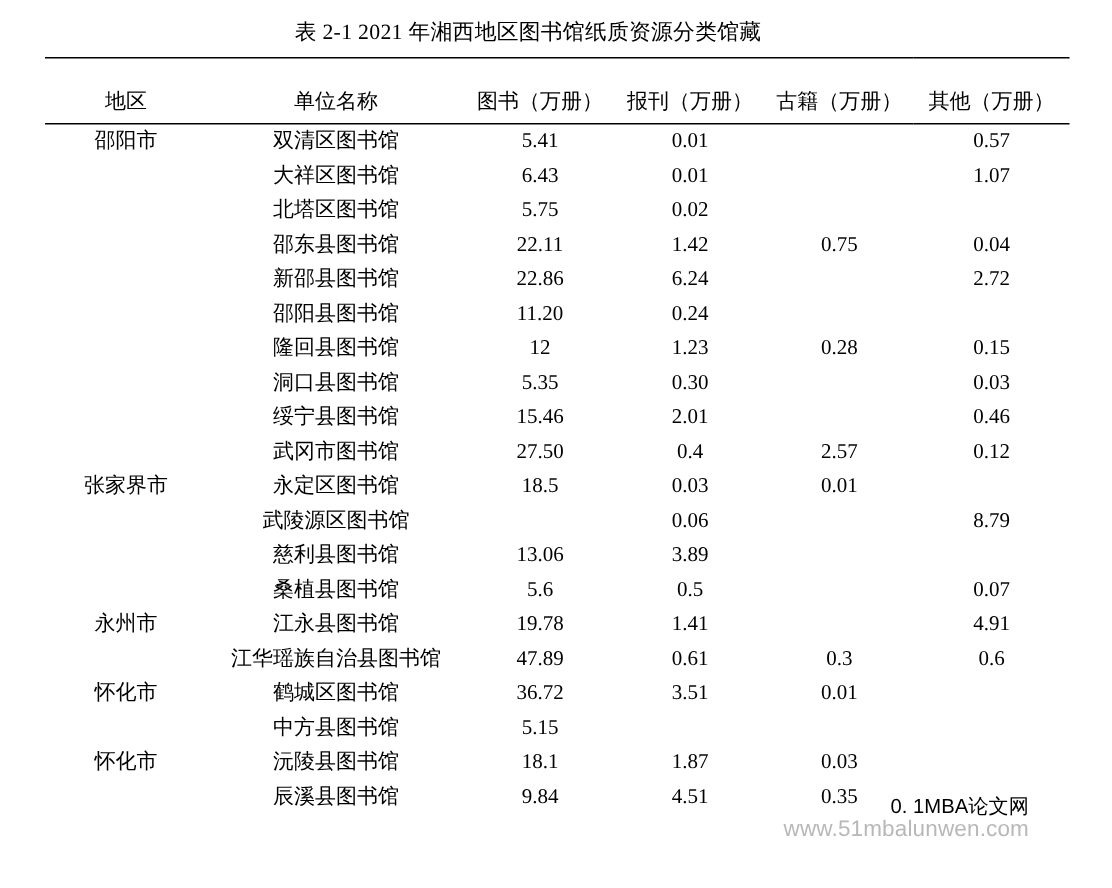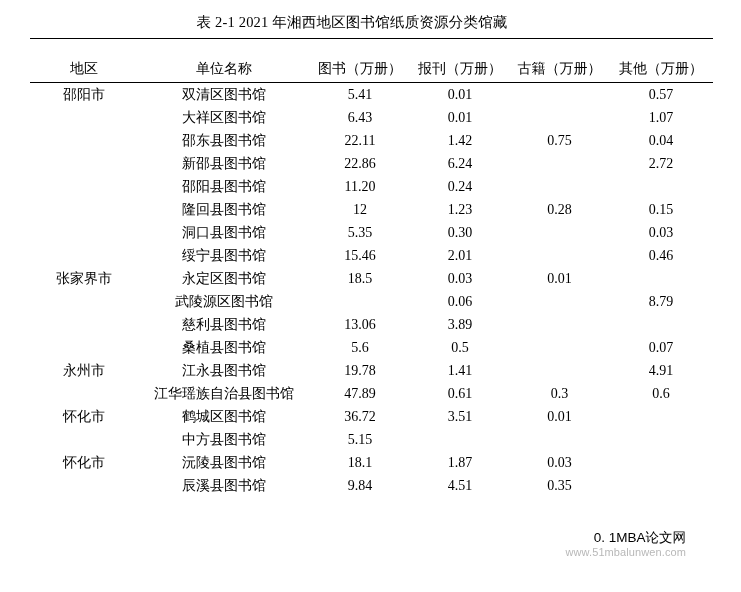--- a/index.html
+++ b/index.html
@@ -79,21 +79,21 @@
     right: 18px;
     bottom: 32px;
     text-align: right;
     font-size: 13.5px;
     font-family: "Liberation Sans", sans-serif;
     color: #000;
     line-height: 15px;
   }
   .footer-note .url {
     color: #b8b8b8;
-    font-size: 11px;
+    font-size: 15px;
     letter-spacing: 0.1px;
   }
 </style>
 </head>
 <body>
 
 <div class="page">
 
   <div class="table-title">表 2-1 2021 年湘西地区图书馆纸质资源分类馆藏</div>
 
@@ -128,20 +128,28 @@
       <tr>
         <td class="region"></td>
         <td class="unit">大祥区图书馆</td>
         <td>6.43</td>
         <td>0.01</td>
         <td></td>
         <td>1.07</td>
       </tr>
       <tr>
         <td class="region"></td>
+        <td class="unit">北塔区图书馆</td>
+        <td>5.75</td>
+        <td>0.02</td>
+        <td></td>
+        <td></td>
+      </tr>
+      <tr>
+        <td class="region"></td>
         <td class="unit">邵东县图书馆</td>
         <td>22.11</td>
         <td>1.42</td>
         <td>0.75</td>
         <td>0.04</td>
       </tr>
       <tr>
         <td class="region"></td>
         <td class="unit">新邵县图书馆</td>
         <td>22.86</td>
@@ -175,20 +183,28 @@
       </tr>
       <tr>
         <td class="region"></td>
         <td class="unit">绥宁县图书馆</td>
         <td>15.46</td>
         <td>2.01</td>
         <td></td>
         <td>0.46</td>
       </tr>
       <tr>
+        <td class="region"></td>
+        <td class="unit">武冈市图书馆</td>
+        <td>27.50</td>
+        <td>0.4</td>
+        <td>2.57</td>
+        <td>0.12</td>
+      </tr>
+      <tr>
         <td class="region">张家界市</td>
         <td class="unit">永定区图书馆</td>
         <td>18.5</td>
         <td>0.03</td>
         <td>0.01</td>
         <td></td>
       </tr>
       <tr>
         <td class="region"></td>
         <td class="unit">武陵源区图书馆</td>

